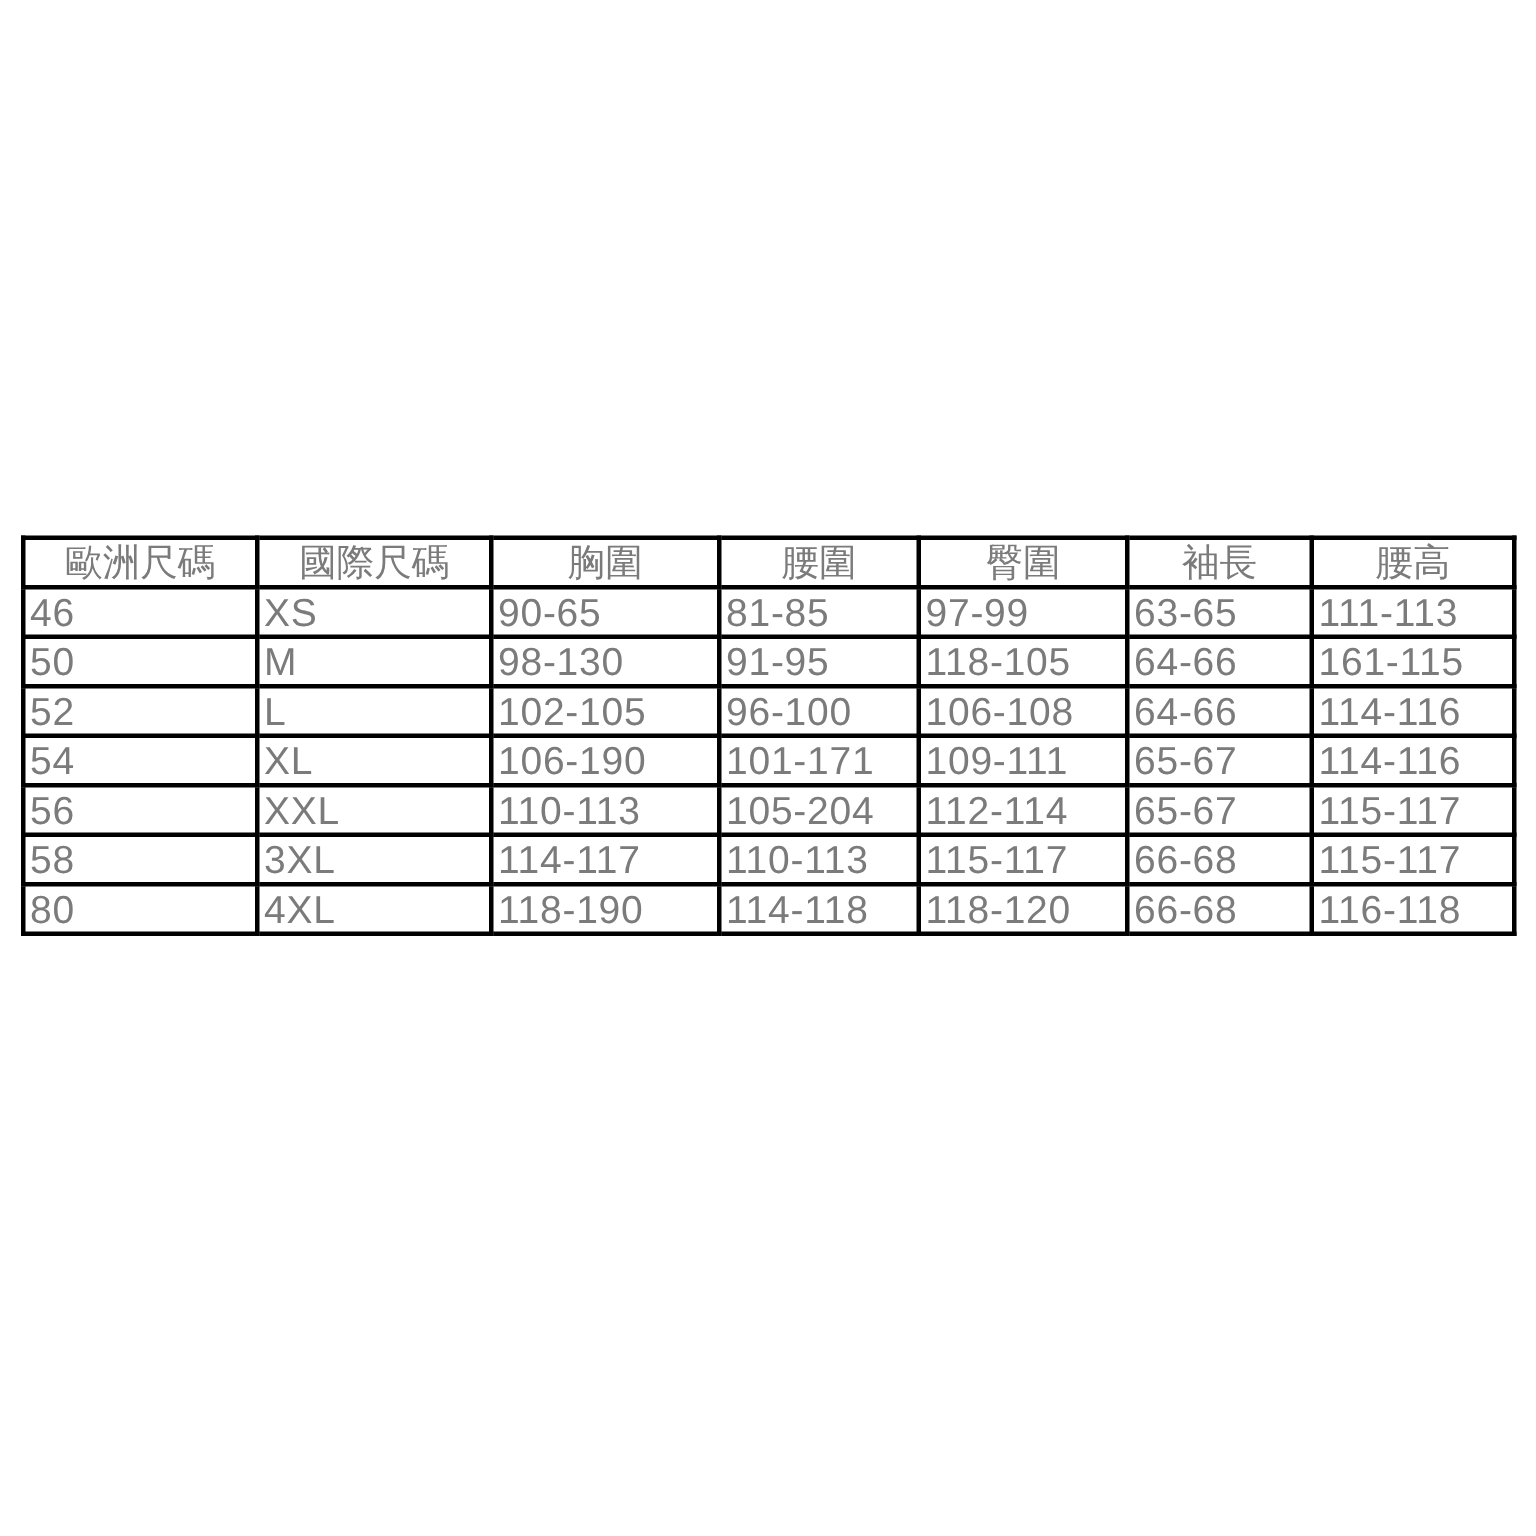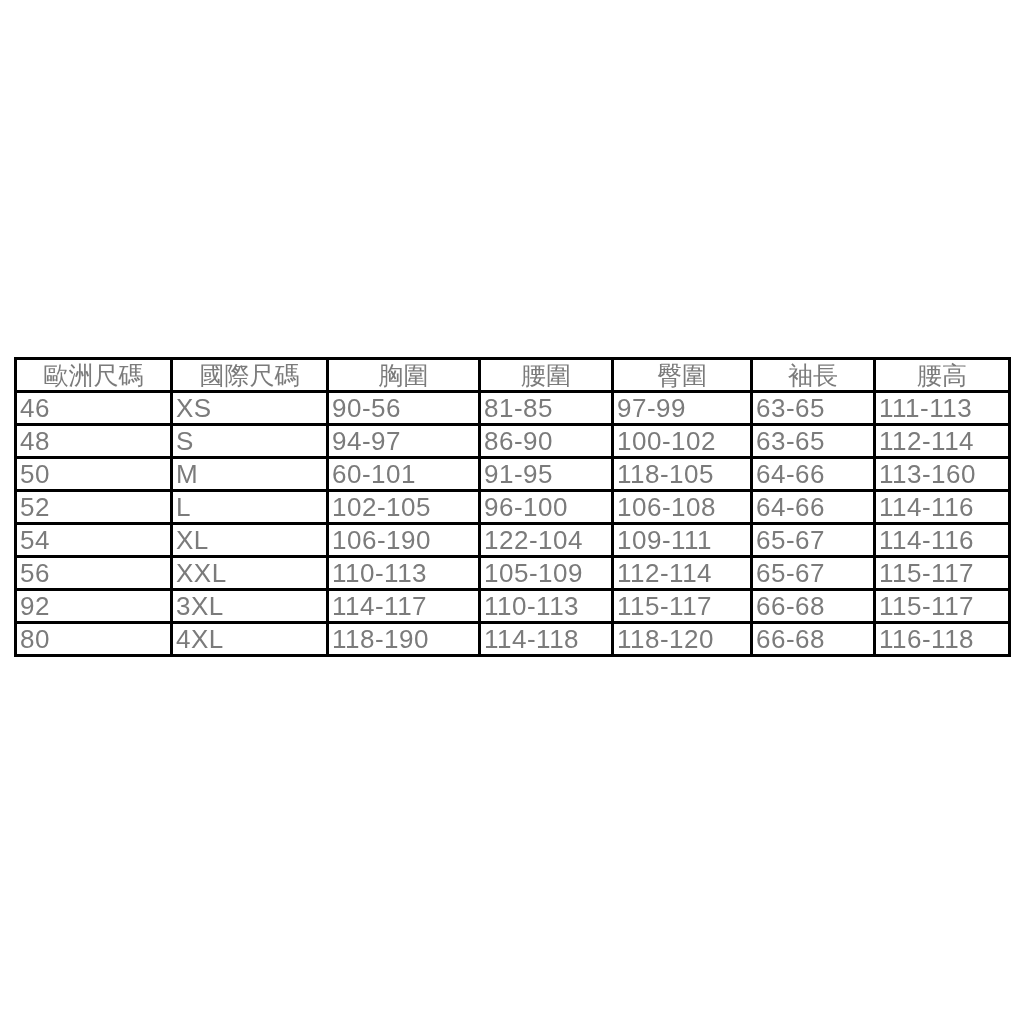--- a/index.html
+++ b/index.html
@@ -70,73 +70,64 @@
         <th>腰圍</th>
         <th>臀圍</th>
         <th>袖長</th>
         <th>腰高</th>
       </tr>
     </thead>
     <tbody>
       <tr>
         <td>46</td>
         <td>XS</td>
-        <td>90-56</td>
+        <td>90-65</td>
         <td>81-85</td>
         <td>97-99</td>
         <td>63-65</td>
         <td>111-113</td>
       </tr>
       <tr>
-        <td>48</td>
-        <td>S</td>
-        <td>94-97</td>
-        <td>86-90</td>
-        <td>100-102</td>
-        <td>63-65</td>
-        <td>112-114</td>
-      </tr>
-      <tr>
         <td>50</td>
         <td>M</td>
-        <td>60-101</td>
+        <td>98-130</td>
         <td>91-95</td>
         <td>118-105</td>
         <td>64-66</td>
-        <td>113-160</td>
+        <td>161-115</td>
       </tr>
       <tr>
         <td>52</td>
         <td>L</td>
         <td>102-105</td>
         <td>96-100</td>
         <td>106-108</td>
         <td>64-66</td>
         <td>114-116</td>
       </tr>
       <tr>
         <td>54</td>
         <td>XL</td>
         <td>106-190</td>
-        <td>122-104</td>
+        <td>101-171</td>
         <td>109-111</td>
         <td>65-67</td>
         <td>114-116</td>
       </tr>
       <tr>
         <td>56</td>
         <td>XXL</td>
         <td>110-113</td>
-        <td>105-109</td>
+        <td>105-204</td>
         <td>112-114</td>
         <td>65-67</td>
         <td>115-117</td>
       </tr>
       <tr>
-        <td>92</td>
+        <td>58</td>
         <td>3XL</td>
         <td>114-117</td>
         <td>110-113</td>
         <td>115-117</td>
         <td>66-68</td>
         <td>115-117</td>
       </tr>
       <tr>
         <td>80</td>
         <td>4XL</td>

